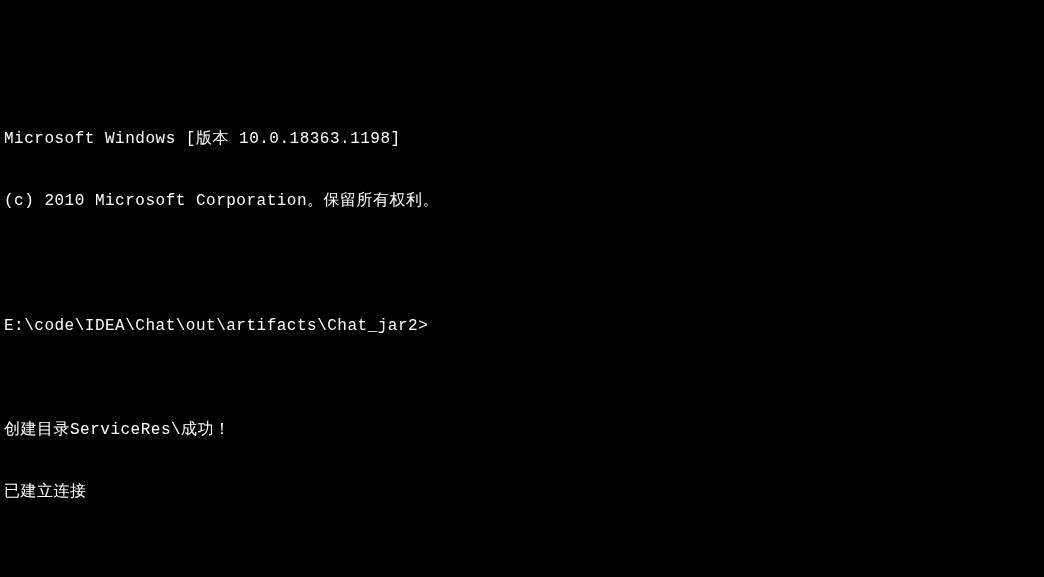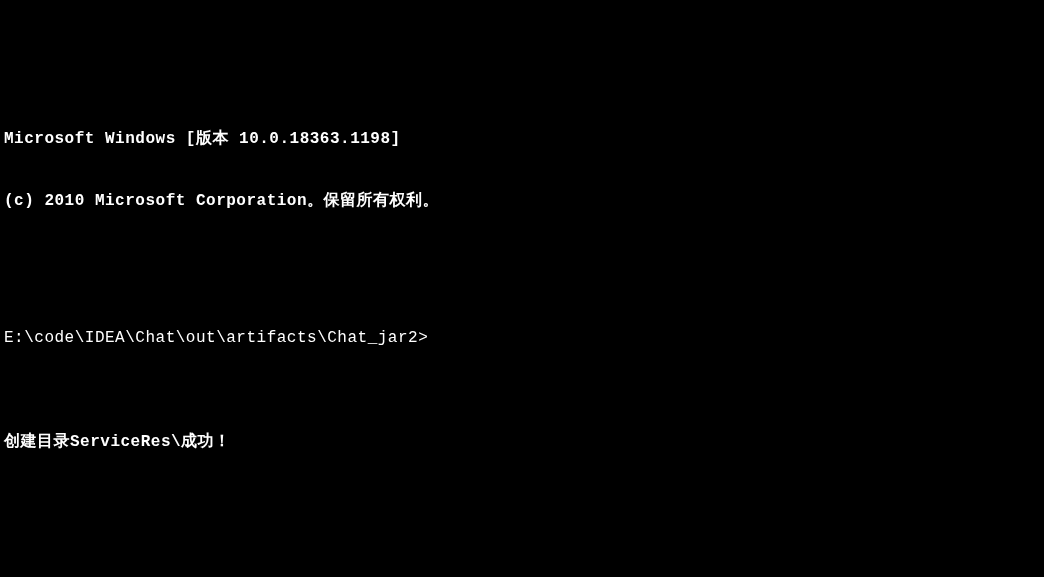--- a/index.html
+++ b/index.html
@@ -15,44 +15,43 @@
       line-height: 1.3;
       padding: 4px;
       width: 1044px;
       height: 577px;
       overflow: hidden;
       white-space: pre;
       letter-spacing: 0.5px;
     }
     .terminal-line {
       display: block;
-      font-weight: bold;
     }
     .prompt-line {
       display: flex;
     }
     .prompt-text {
       white-space: pre;
-      margin-top: 12px;
     }
   </style>
 </head>
 <body>
 
 
 
 <div>
   <span class="terminal-line">Microsoft Windows [版本 10.0.18363.1198]</span>
   <span class="terminal-line">(c) 2010 Microsoft Corporation。保留所有权利。</span>
   <span class="terminal-line"> </span>
   <div class="prompt-line">
     <span class="prompt-text">E:\code\IDEA\Chat\out\artifacts\Chat_jar2&gt;</span>
   </div>
   <div>
     <span class="terminal-line">创建目录ServiceRes\成功！</span>
+    <span class="terminal-line">已建立连接</span>
     
     
     
     
     
     
     
     
     
   </div>

